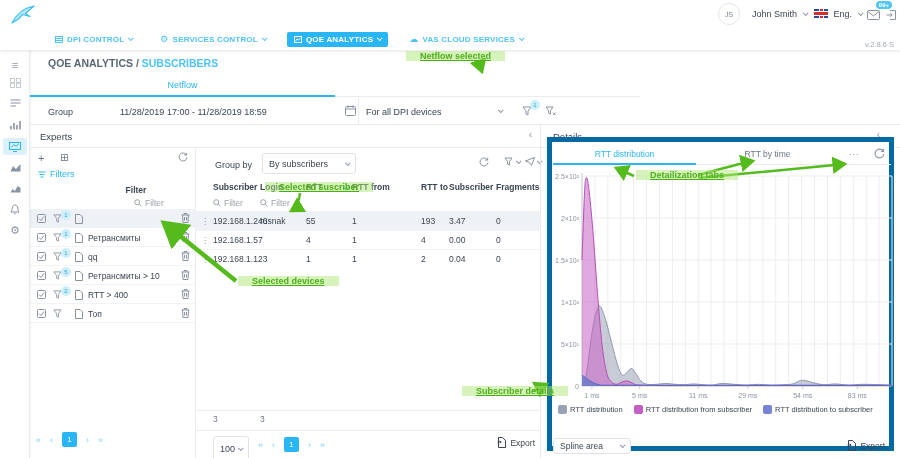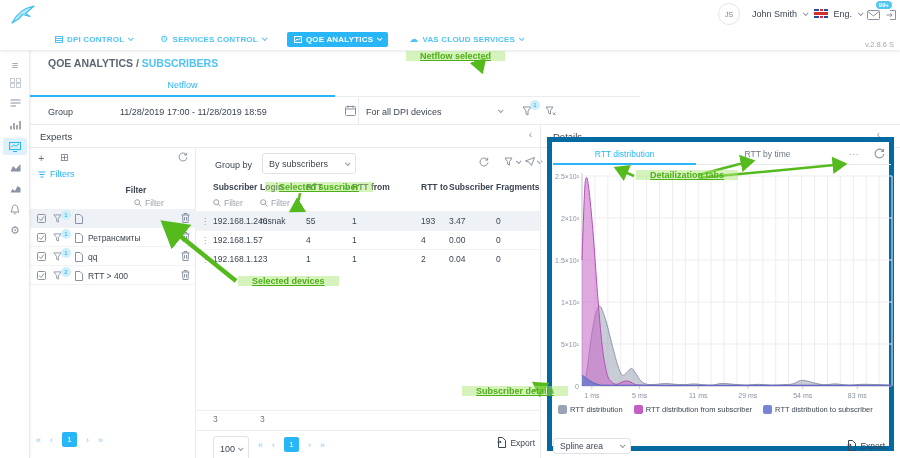--- a/index.html
+++ b/index.html
@@ -380,47 +380,97 @@
             </svg>
           </span>
       <span class="fname">qq</span>
       <span class="ftrash">
         <svg class="ic" width="9" height="10" viewBox="0 0 9 10">
               <path d="M0.5 2 H8.5 M3 2 V0.5 H6 V2 M1.5 2 L2 9.5 H7 L7.5 2 M3.5 4 V7.5 M5.5 4 V7.5" fill="none" stroke="#8a93a2"></path>
             </svg>
           </span>
     </div>
 
-
     <div class="frow">
       <span class="cb">
         <svg class="ic" width="9" height="9" viewBox="0 0 9 9">
               <rect x="0.5" y="0.5" width="8" height="8" rx="1" fill="none" stroke="#8a93a2"></rect>
               <path d="M2 4.5 L4 6.5 L7 2.5" fill="none" stroke="#8a93a2"></path>
             </svg>
           </span>
       <span class="ffun">
         <svg class="ic" width="9" height="9" viewBox="0 0 10 10">
               <path d="M1 1 H9 L6 5 V9 L4 8 V5 Z" fill="none" stroke="#8a93a2"></path>
             </svg>
           </span>
+      <span class="fbadge">5</span>
+      <span class="fdoc">
+        <svg class="ic" width="8" height="10" viewBox="0 0 8 10">
+              <path d="M0.5 0.5 H5 L7.5 3 V9.5 H0.5 Z" fill="none" stroke="#8a93a2"></path>
+            </svg>
+          </span>
+      <span class="fname">Ретрансмиты &gt; 10</span>
+      <span class="ftrash">
+        <svg class="ic" width="9" height="10" viewBox="0 0 9 10">
+              <path d="M0.5 2 H8.5 M3 2 V0.5 H6 V2 M1.5 2 L2 9.5 H7 L7.5 2 M3.5 4 V7.5 M5.5 4 V7.5" fill="none" stroke="#8a93a2"></path>
+            </svg>
+          </span>
+    </div>
+
+    <div class="frow">
+      <span class="cb">
+        <svg class="ic" width="9" height="9" viewBox="0 0 9 9">
+              <rect x="0.5" y="0.5" width="8" height="8" rx="1" fill="none" stroke="#8a93a2"></rect>
+              <path d="M2 4.5 L4 6.5 L7 2.5" fill="none" stroke="#8a93a2"></path>
+            </svg>
+          </span>
+      <span class="ffun">
+        <svg class="ic" width="9" height="9" viewBox="0 0 10 10">
+              <path d="M1 1 H9 L6 5 V9 L4 8 V5 Z" fill="none" stroke="#8a93a2"></path>
+            </svg>
+          </span>
       <span class="fbadge">2</span>
       <span class="fdoc">
         <svg class="ic" width="8" height="10" viewBox="0 0 8 10">
               <path d="M0.5 0.5 H5 L7.5 3 V9.5 H0.5 Z" fill="none" stroke="#8a93a2"></path>
             </svg>
           </span>
       <span class="fname">RTT &gt; 400</span>
       <span class="ftrash">
         <svg class="ic" width="9" height="10" viewBox="0 0 9 10">
               <path d="M0.5 2 H8.5 M3 2 V0.5 H6 V2 M1.5 2 L2 9.5 H7 L7.5 2 M3.5 4 V7.5 M5.5 4 V7.5" fill="none" stroke="#8a93a2"></path>
             </svg>
           </span>
     </div>
 
+    <div class="frow">
+      <span class="cb">
+        <svg class="ic" width="9" height="9" viewBox="0 0 9 9">
+              <rect x="0.5" y="0.5" width="8" height="8" rx="1" fill="none" stroke="#8a93a2"></rect>
+              <path d="M2 4.5 L4 6.5 L7 2.5" fill="none" stroke="#8a93a2"></path>
+            </svg>
+          </span>
+      <span class="ffun">
+        <svg class="ic" width="9" height="9" viewBox="0 0 10 10">
+              <path d="M1 1 H9 L6 5 V9 L4 8 V5 Z" fill="none" stroke="#8a93a2"></path>
+            </svg>
+          </span>
+
+      <span class="fdoc">
+        <svg class="ic" width="8" height="10" viewBox="0 0 8 10">
+              <path d="M0.5 0.5 H5 L7.5 3 V9.5 H0.5 Z" fill="none" stroke="#8a93a2"></path>
+            </svg>
+          </span>
+      <span class="fname">Топ</span>
+      <span class="ftrash">
+        <svg class="ic" width="9" height="10" viewBox="0 0 9 10">
+              <path d="M0.5 2 H8.5 M3 2 V0.5 H6 V2 M1.5 2 L2 9.5 H7 L7.5 2 M3.5 4 V7.5 M5.5 4 V7.5" fill="none" stroke="#8a93a2"></path>
+            </svg>
+          </span>
+    </div>
   </div>
     <div class="pager" style="left:6px;top:284px">
       <span>«</span>
       <span>‹</span>
       <span class="pgbox">1</span>
       <span>›</span>
       <span>»</span>
     </div>
   </div>
 

